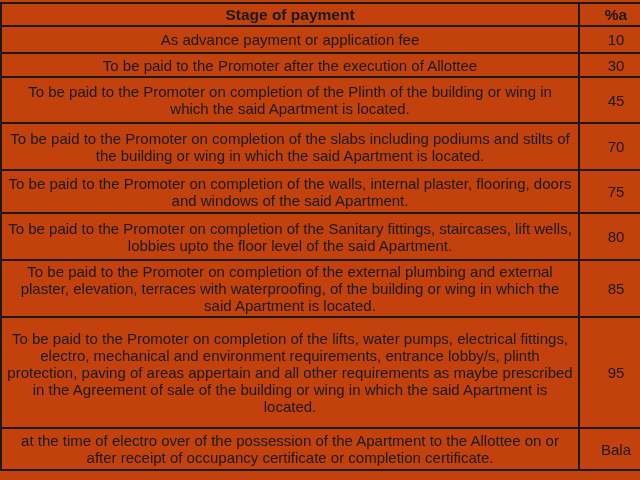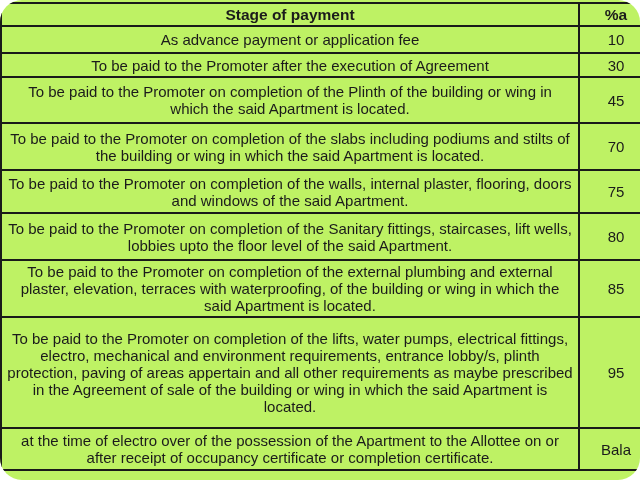--- a/index.html
+++ b/index.html
@@ -4,24 +4,23 @@
 <style>
   html, body {
     margin: 0;
     padding: 0;
     background: #ffffff;
   }
   .viewport {
     position: relative;
     width: 640px;
     height: 480px;
-    background: #bef264;
+    background: #c2410c;
     overflow: hidden;
     font-family: "Liberation Sans", sans-serif;
-    border-radius: 22px;
   }
   table.payment-table {
     position: absolute;
     top: 2px;
     left: 0;
     width: 652px;            
     border-collapse: collapse;
     table-layout: fixed;
     font-size: 15px;
     color: #1b1b1b;
@@ -65,21 +64,21 @@
         <th>Stage of payment</th>
         <th>%a</th>
       </tr>
     </thead>
     <tbody>
       <tr data-row="0">
         <td>As advance payment or application fee</td>
         <td>10</td>
       </tr>
       <tr data-row="1">
-        <td>To be paid to the Promoter after the execution of Agreement</td>
+        <td>To be paid to the Promoter after the execution of Allottee</td>
         <td>30</td>
       </tr>
       <tr data-row="2">
         <td>To be paid to the Promoter on completion of the Plinth of the building or wing in which the said Apartment is located.</td>
         <td>45</td>
       </tr>
       <tr data-row="3">
         <td>To be paid to the Promoter on completion of the slabs including podiums and stilts of the building or wing in which the said Apartment is located.</td>
         <td>70</td>
       </tr>

